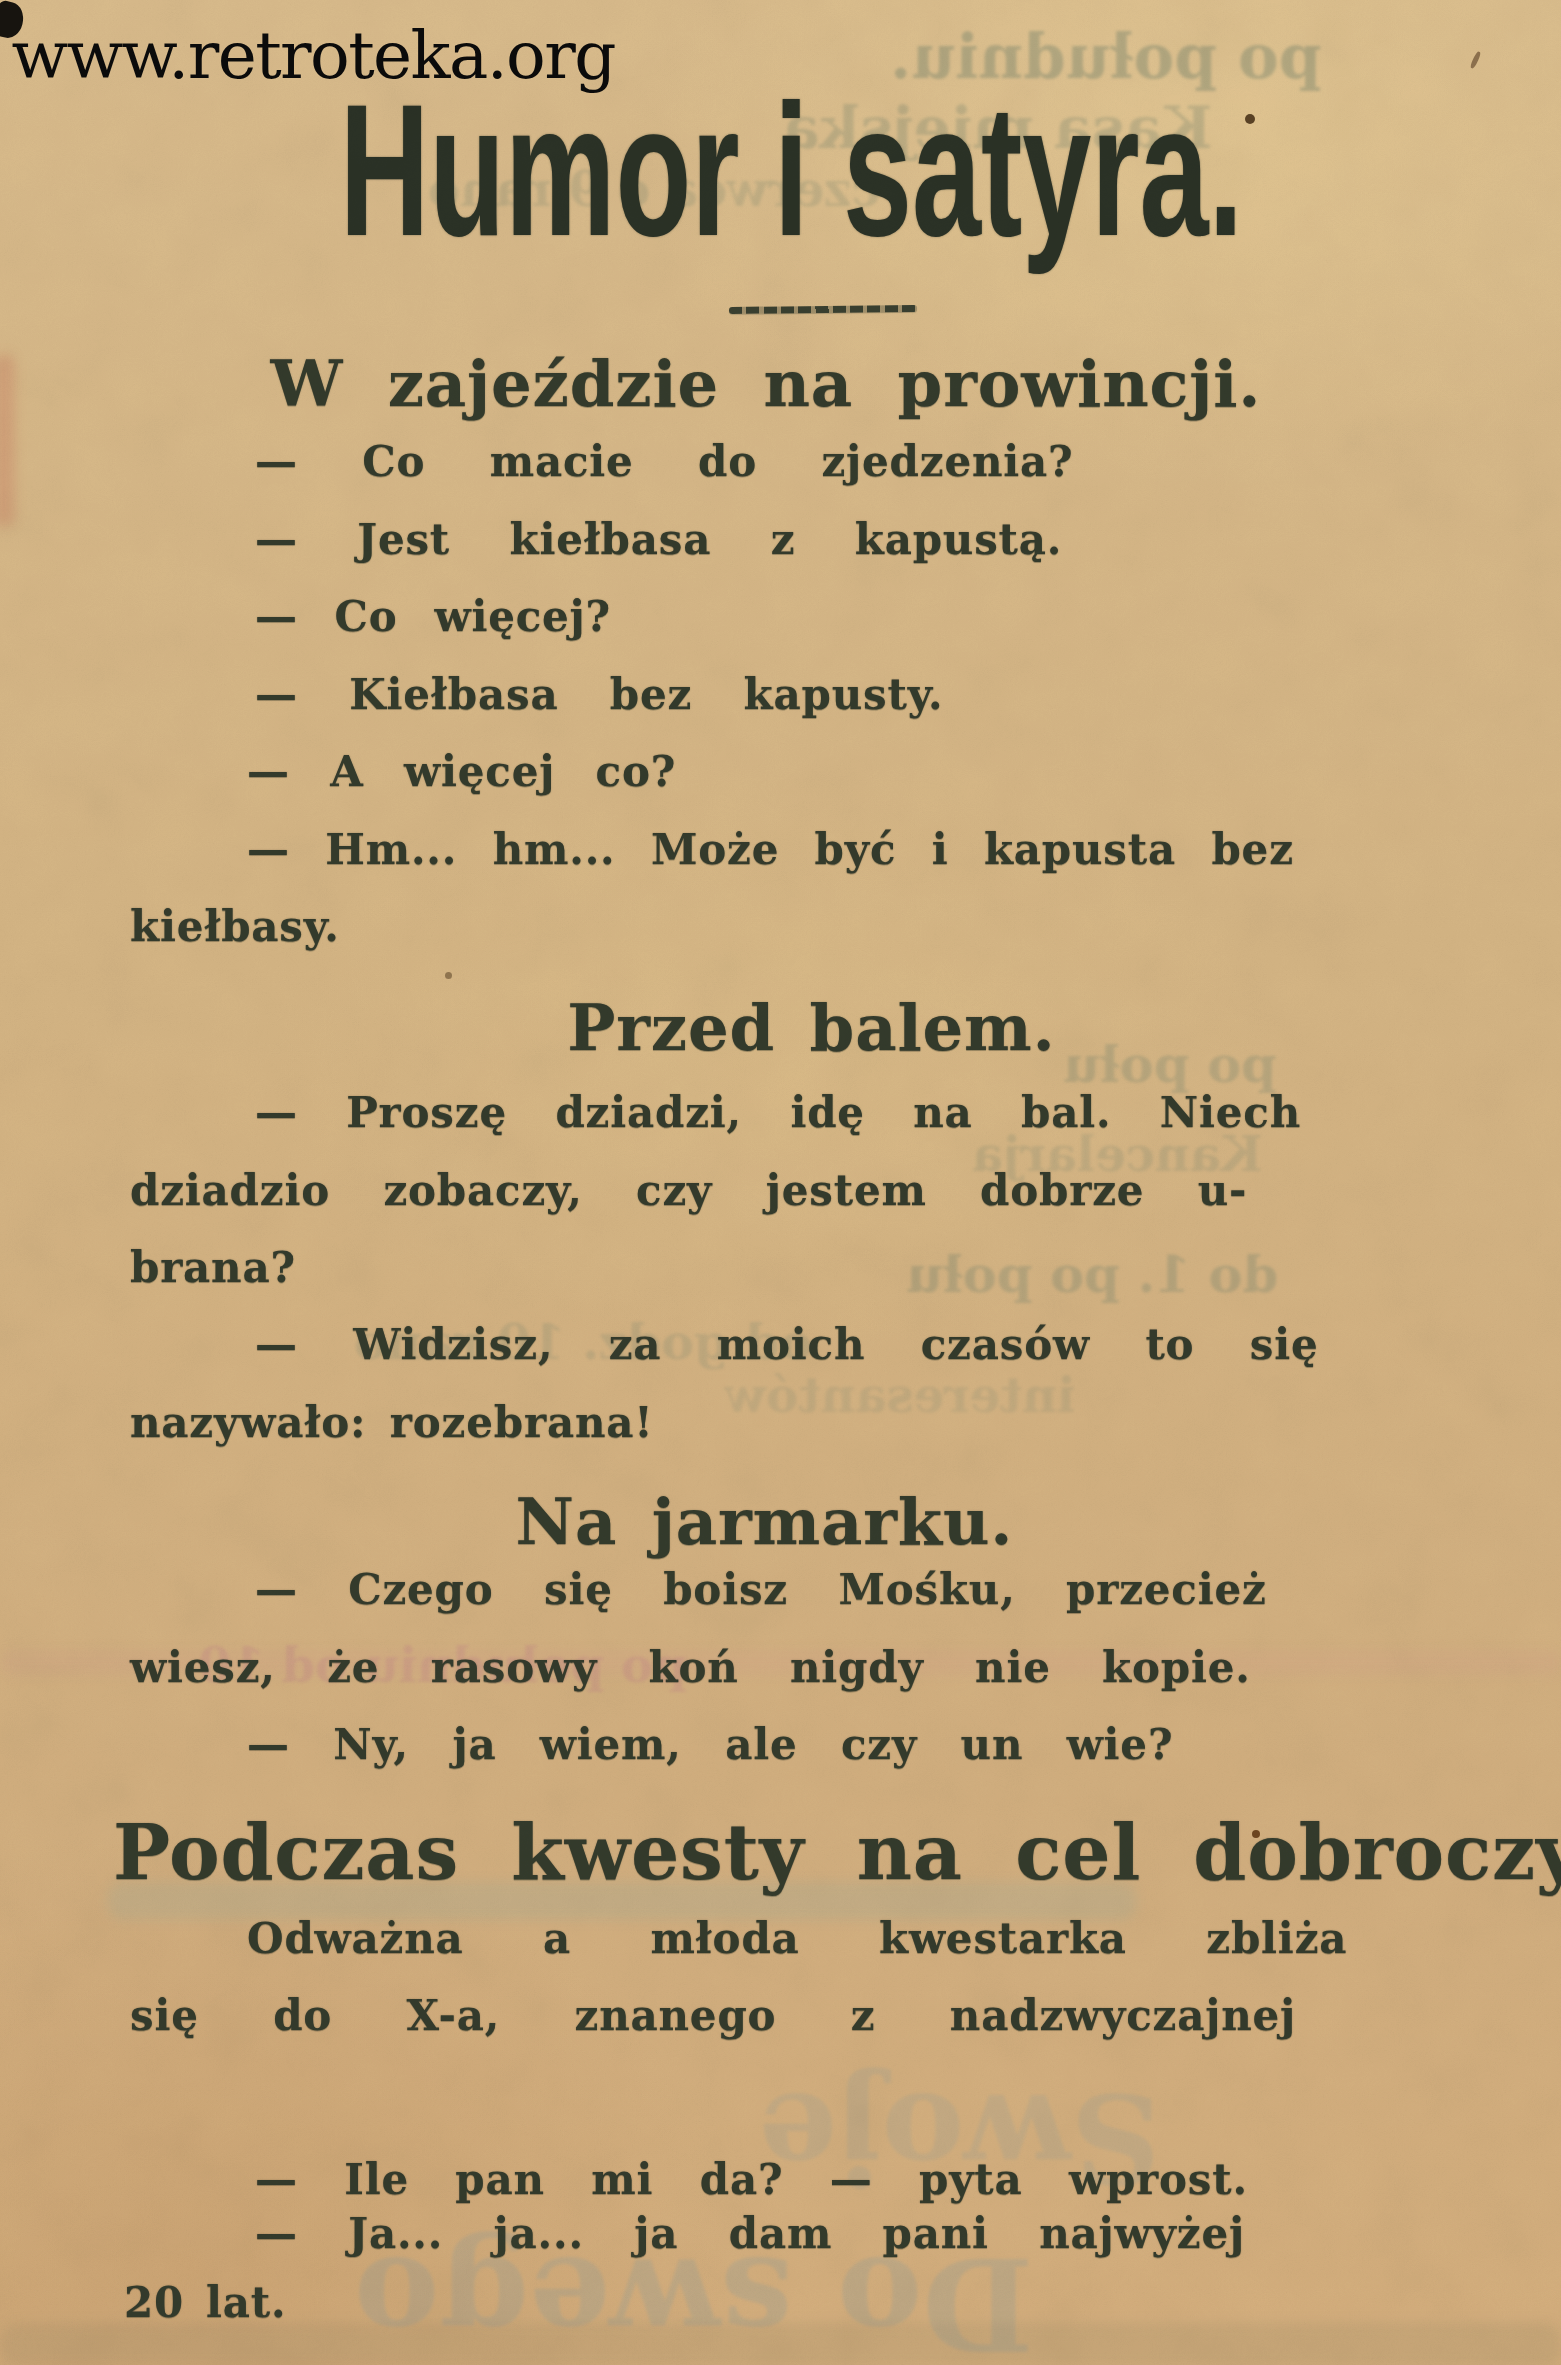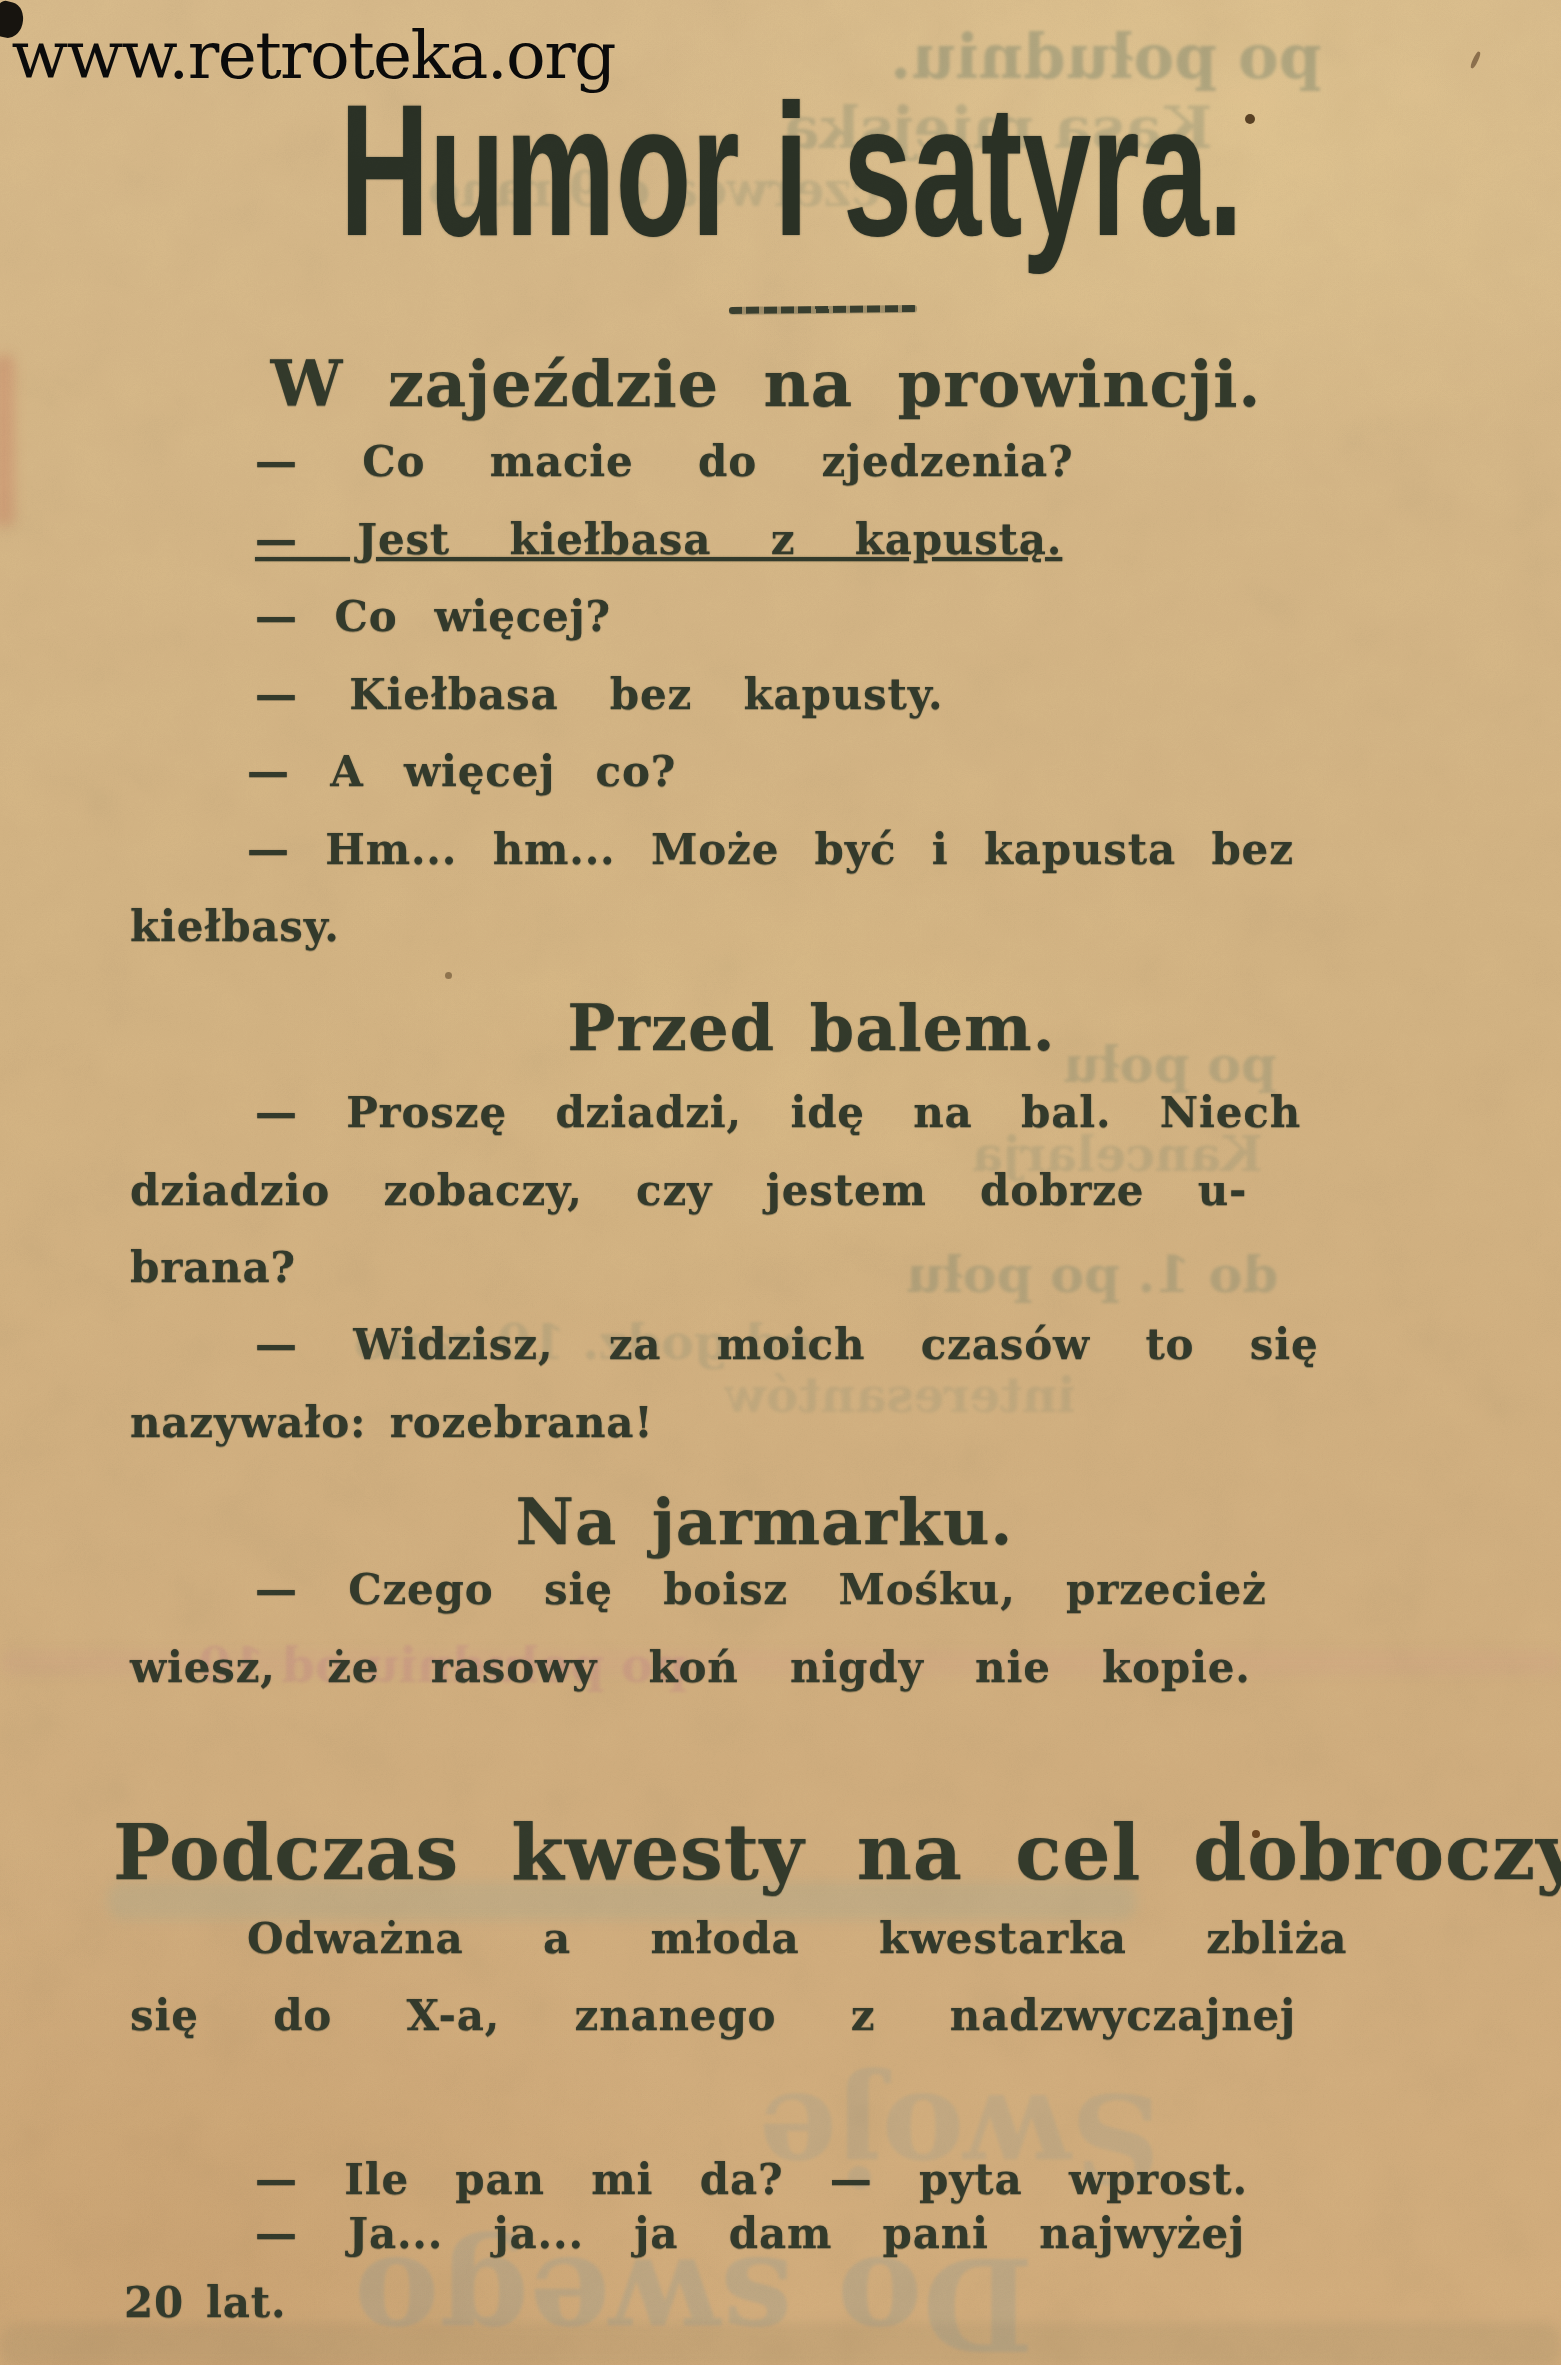--- a/index.html
+++ b/index.html
@@ -113,37 +113,38 @@
   <div class="speck" style="left:1252px;top:1830px;width:8.2px;height:8.2px;background:#6e4620;"></div>
   <div class="speck" style="left:445px;top:972px;width:7.4px;height:7.4px;background:rgba(90,66,37,.55);"></div>
 
   <div class="watermark">www.retroteka.org</div>
 
   <div class="masthead"><span class="squeeze">Humor i satyra.</span></div>
   <div class="divider"></div>
 
   <div class="line heading" style="top:352px;word-spacing:21.4px;transform:translateX(-15px);">W zajeździe na prowincji.</div>
   <div class="line" style="left:255px;top:441px;word-spacing:49px;">— Co macie do zjedzenia?</div>
-  <div class="line" style="left:255px;top:519px;word-spacing:44px;text-decoration:underline;">— Jest kiełbasa z kapustą.</div>
+  <div class="line" style="left:255px;top:519px;word-spacing:44px;">— Jest kiełbasa z kapustą.</div>
   <div class="line" style="left:255px;top:596px;word-spacing:21.4px;">— Co więcej?</div>
   <div class="line" style="left:247px;top:751px;word-spacing:25px;">— A więcej co?</div>
   <div class="line" style="left:255px;top:674px;word-spacing:36px;">— Kiełbasa bez kapusty.</div>
   <div class="line" style="left:247px;top:829px;word-spacing:20px;">— Hm... hm... Może być i kapusta bez</div>
   <div class="line" style="left:130px;top:906px;">kiełbasy.</div>
 
   <div class="line heading" style="top:996px;word-spacing:11.5px;transform:translateX(30.5px);">Przed balem.</div>
   <div class="line" style="left:255px;top:1092px;word-spacing:33px;">— Proszę dziadzi, idę na bal. Niech</div>
   <div class="line" style="left:130px;top:1170px;word-spacing:38px;">dziadzio zobaczy, czy jestem dobrze u-</div>
   <div class="line" style="left:130px;top:1247px;">brana?</div>
   <div class="line" style="left:255px;top:1324px;word-spacing:40px;">— Widzisz, za moich czasów to się</div>
   <div class="line" style="left:130px;top:1402px;word-spacing:8.2px;">nazywało: rozebrana!</div>
 
   <div class="line heading" style="top:1490px;word-spacing:11.5px;transform:translateX(-16.5px);">Na jarmarku.</div>
   <div class="line" style="left:255px;top:1569px;word-spacing:35px;">— Czego się boisz Mośku, przecież</div>
   <div class="line" style="left:130px;top:1647px;word-spacing:36px;">wiesz, że rasowy koń nigdy nie kopie.</div>
+  <div class="line" style="left:247px;top:1724px;word-spacing:28px;">— Ny, ja wiem, ale czy un wie?</div>
 
   <div class="line heading heading-wide" style="left:113px;top:1815px;word-spacing:25px;">Podczas kwesty na cel dobroczynny.</div>
   <div class="line" style="left:247px;top:1918px;word-spacing:64px;">Odważna a młoda kwestarka zbliża</div>
   <div class="line" style="left:130px;top:1995px;word-spacing:59px;">się do X-a, znanego z nadzwyczajnej</div>
   <div class="line" style="left:255px;top:2140px;word-spacing:31px;margin-top:19px;">— Ile pan mi da? — pyta wprost.</div>
   <div class="line" style="left:255px;top:2213px;word-spacing:35px;">— Ja... ja... ja dam pani najwyżej</div>
   <div class="line" style="left:124px;top:2282px;word-spacing:6.6px;">20 lat.</div>
 
   <svg class="noise" width="1562" height="2366" viewBox="0 0 1896 2872">
     <filter id="grain">

